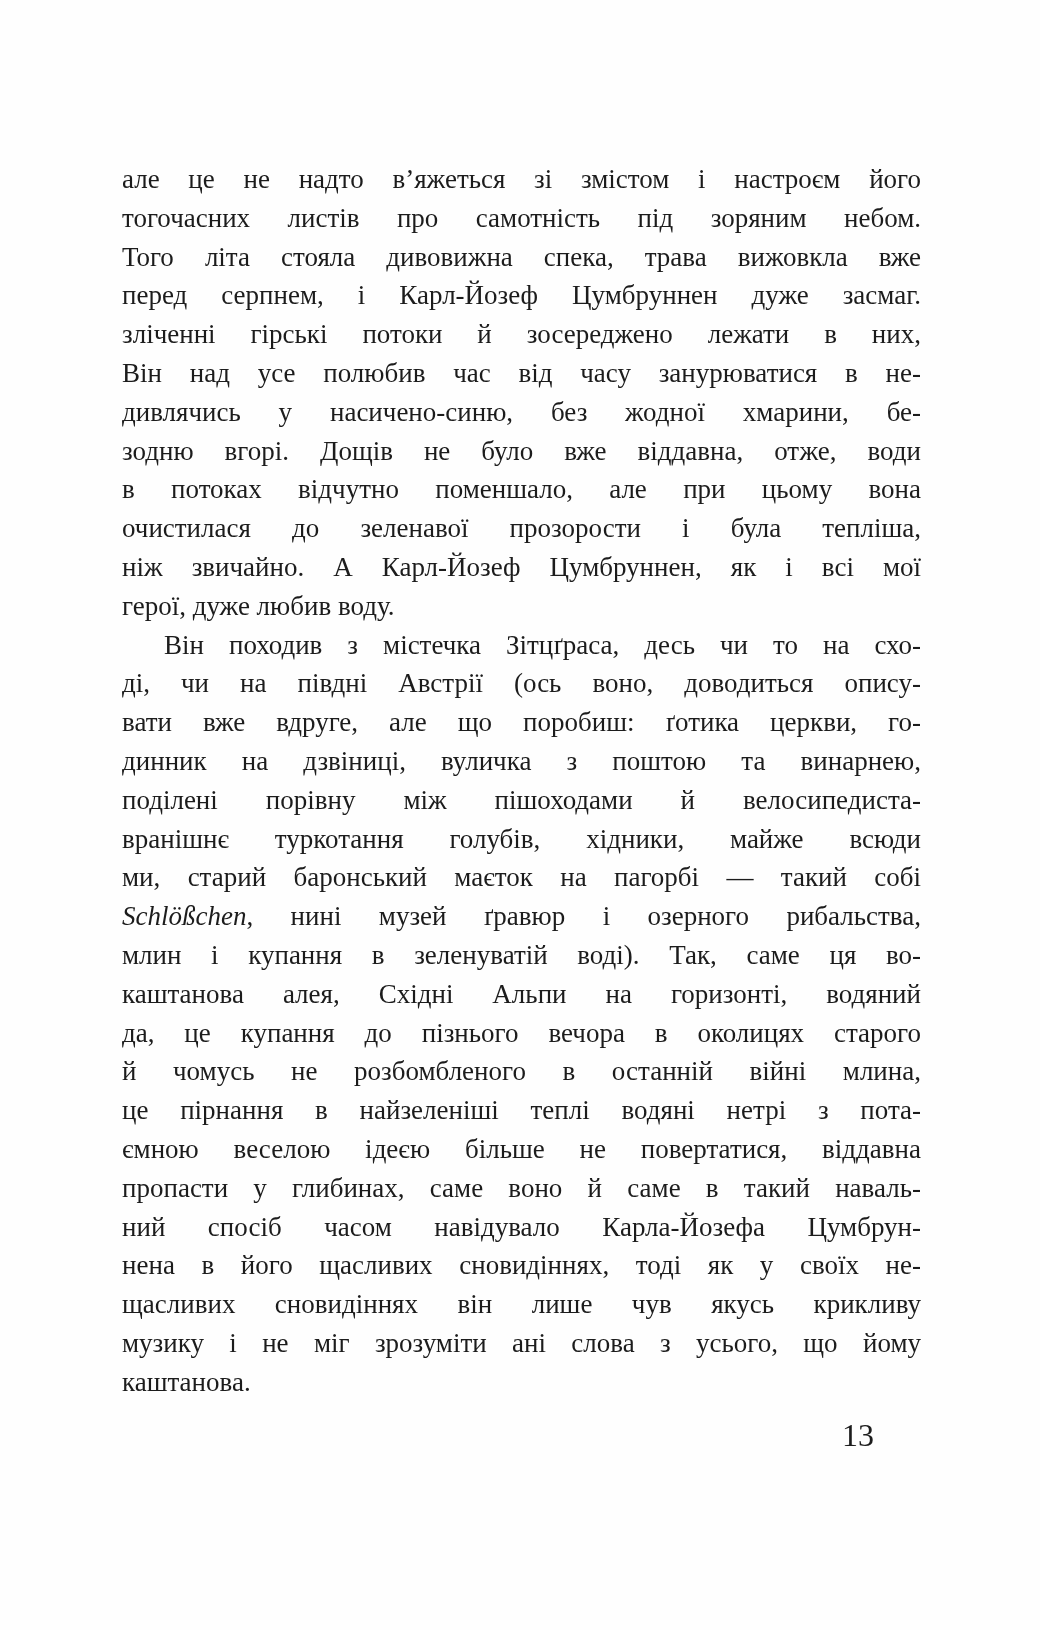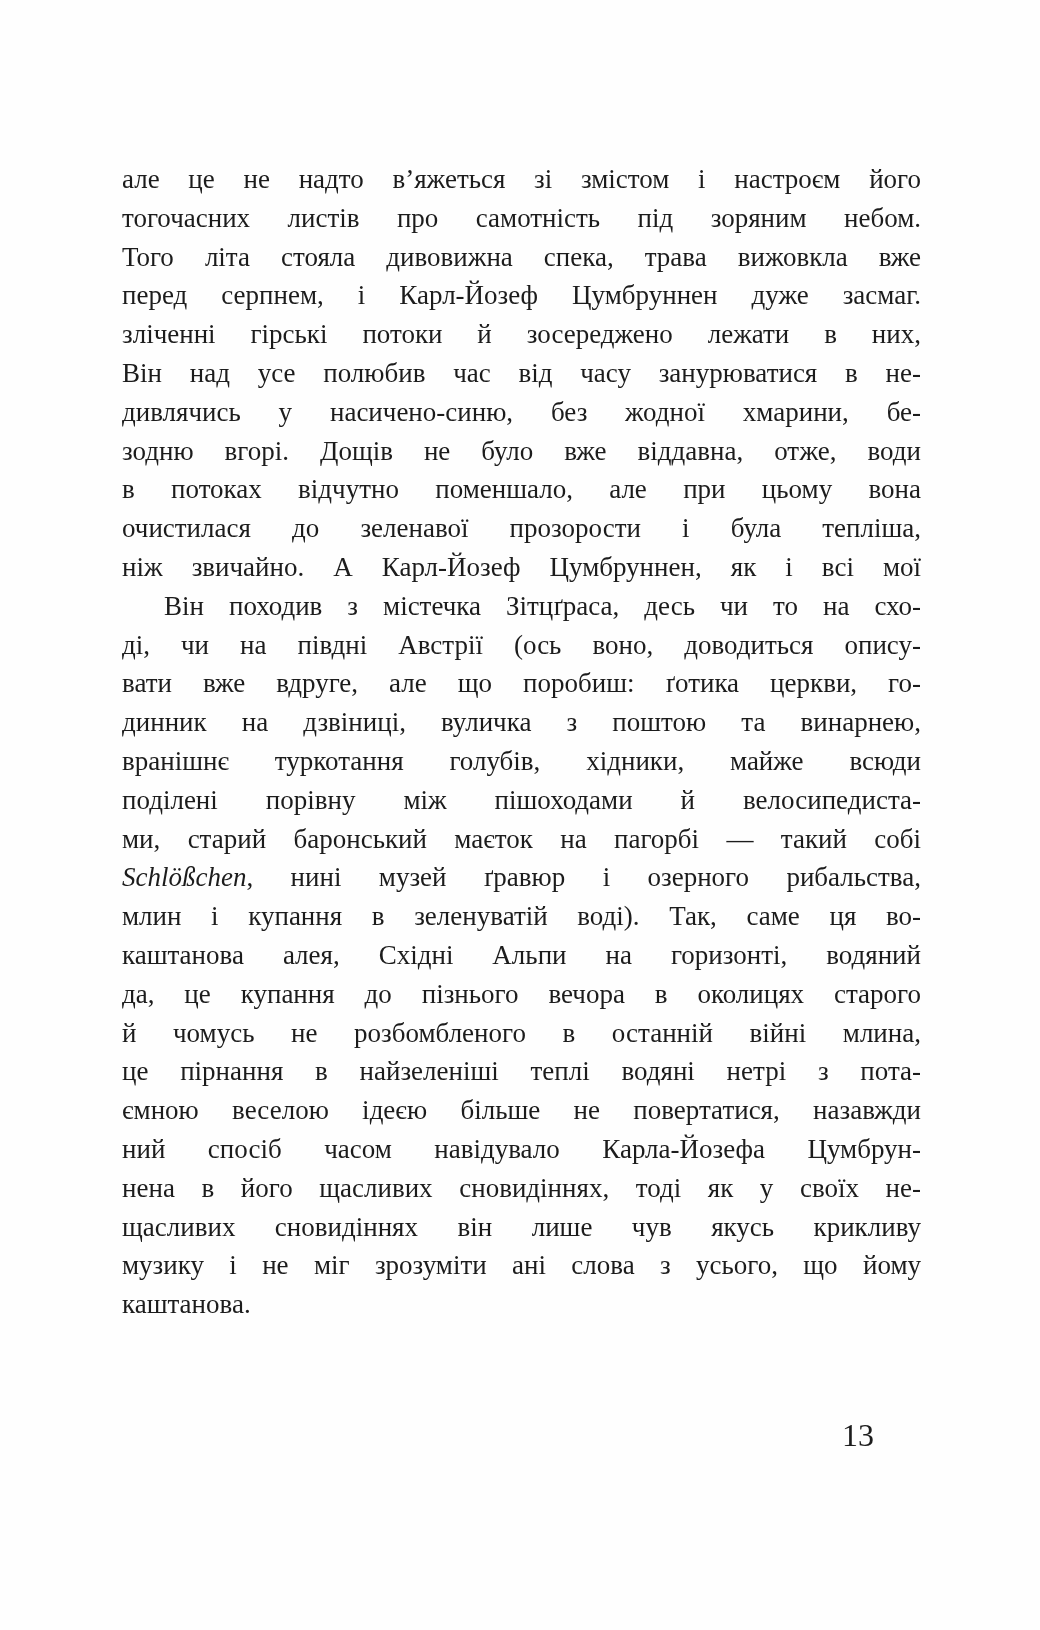--- a/index.html
+++ b/index.html
@@ -65,36 +65,38 @@
         <div class="line"><span>тогочасних листів про самотність під зоряним небом.</span></div>
         <div class="line"><span>Того літа стояла дивовижна спека, трава вижовкла вже</span></div>
         <div class="line"><span>перед серпнем, і Карл-Йозеф Цумбруннен дуже засмаг.</span></div>
         <div class="line"><span>зліченні гірські потоки й зосереджено лежати в них,</span></div>
         <div class="line"><span>Він над усе полюбив час від часу занурюватися в не-</span></div>
         <div class="line"><span>дивлячись у насичено-синю, без жодної хмарини, бе-</span></div>
         <div class="line"><span>зодню вгорі. Дощів не було вже віддавна, отже, води</span></div>
         <div class="line"><span>в потоках відчутно поменшало, але при цьому вона</span></div>
         <div class="line"><span>очистилася до зеленавої прозорости і була тепліша,</span></div>
         <div class="line"><span>ніж звичайно. А Карл-Йозеф Цумбруннен, як і всі мої</span></div>
+        <div class="line last"><span>герої, дуже любив воду.</span></div>
       </div>
       <div class="para indent">
         <div class="line first"><span>Він походив з містечка Зітцґраса, десь чи то на схо-</span></div>
         <div class="line"><span>ді, чи на півдні Австрії (ось воно, доводиться опису-</span></div>
         <div class="line"><span>вати вже вдруге, але що поробиш: ґотика церкви, го-</span></div>
         <div class="line"><span>динник на дзвіниці, вуличка з поштою та винарнею,</span></div>
+        <div class="line"><span>поділені порівну між пішоходами й велосипедиста-</span></div>
         <div class="line"><span>вранішнє туркотання голубів, хідники, майже всюди</span></div>
-        <div class="line"><span>поділені порівну між пішоходами й велосипедиста-</span></div>
         <div class="line"><span>ми, старий баронський маєток на пагорбі — такий собі</span></div>
         <div class="line"><span class="it">Schlößchen</span><span>, нині музей ґравюр і озерного рибальства,</span></div>
         <div class="line"><span>млин і купання в зеленуватій воді). Так, саме ця во-</span></div>
         <div class="line"><span>каштанова алея, Східні Альпи на горизонті, водяний</span></div>
         <div class="line"><span>да, це купання до пізнього вечора в околицях старого</span></div>
         <div class="line"><span>й чомусь не розбомбленого в останній війні млина,</span></div>
         <div class="line"><span>це пірнання в найзеленіші теплі водяні нетрі з пота-</span></div>
-        <div class="line"><span>ємною веселою ідеєю більше не повертатися, назавжди</span></div>
+        <div class="line"><span>ємною веселою ідеєю більше не повертатися, віддавна</span></div>
+        <div class="line"><span>пропасти у глибинах, саме воно й саме в такий наваль-</span></div>
         <div class="line"><span>ний спосіб часом навідувало Карла-Йозефа Цумбрун-</span></div>
         <div class="line"><span>нена в його щасливих сновидіннях, тоді як у своїх не-</span></div>
         <div class="line"><span>щасливих сновидіннях він лише чув якусь крикливу</span></div>
         <div class="line"><span>музику і не міг зрозуміти ані слова з усього, що йому</span></div>
         <div class="line last"><span>каштанова.</span></div>
       </div>
     </div>
   <div class="folio">13</div>
 </div>
 

